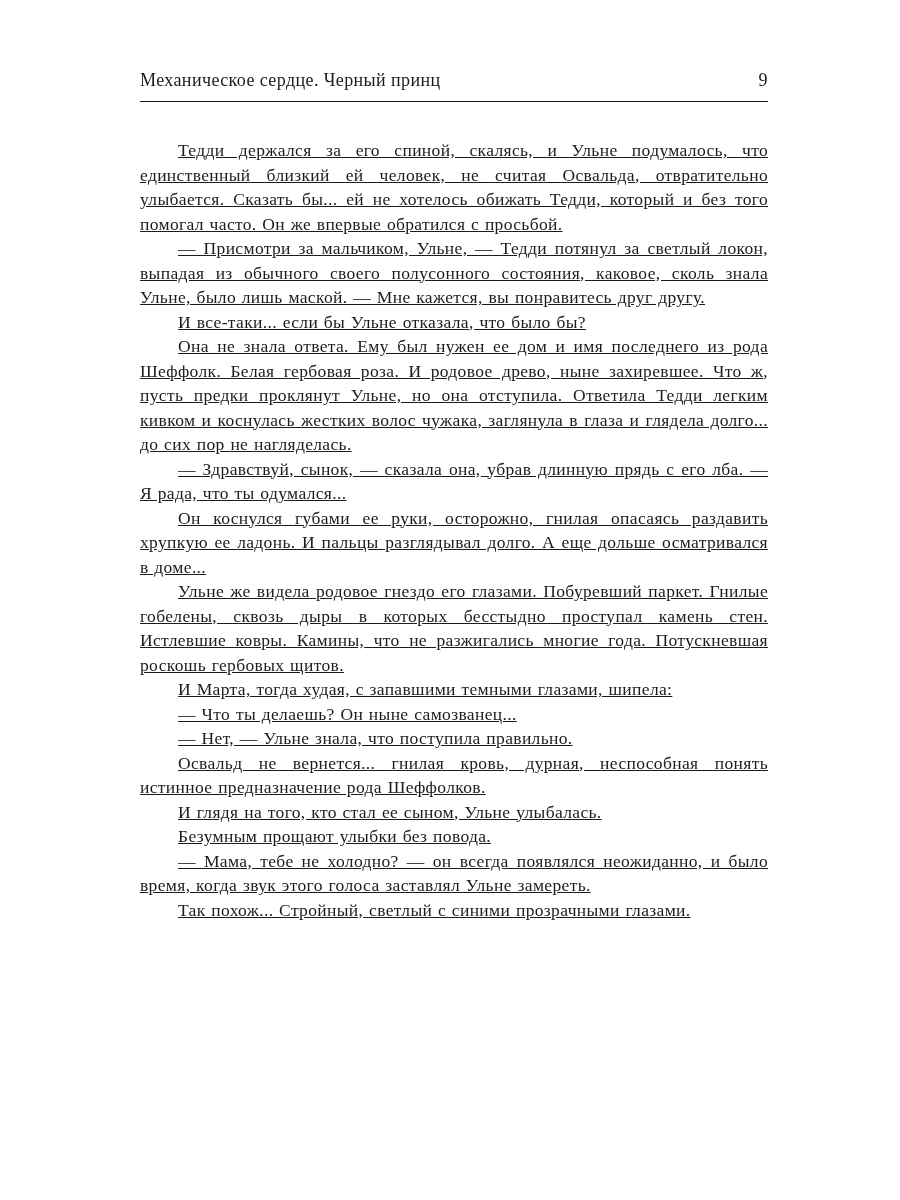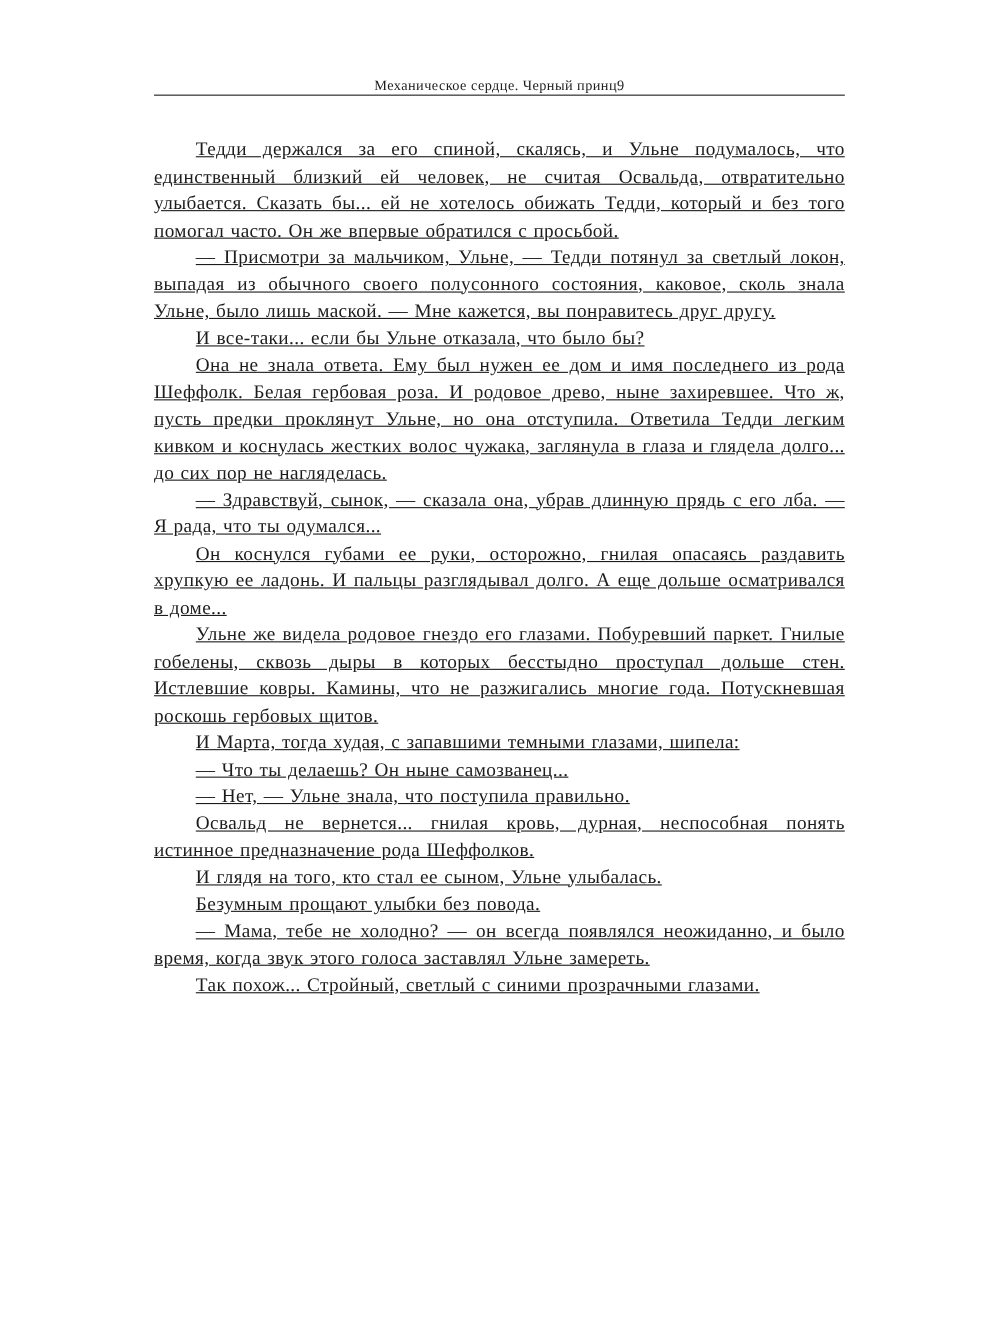--- a/index.html
+++ b/index.html
@@ -18,25 +18,25 @@
     color: #1c1c1c;
   }
   .content-column {
     position: absolute;
     left: 140px;
     top: 70px;
     width: 628px;
   }
   .running-head {
     display: flex;
-    justify-content: center;
+    justify-content: space-between;
     align-items: baseline;
-    font-size: 13px;
+    font-size: 18px;
     letter-spacing: 0.4px;
-    padding-bottom: 0;
+    padding-bottom: 10px;
     border-bottom: 1.5px solid #1c1c1c;
     color: #1c1c1c;
   }
   .running-head .title {
     font-weight: 500;
   }
   .running-head .page-number {
     font-weight: 400;
   }
   .body-text {
@@ -65,21 +65,21 @@
       <span class="page-number">9</span>
     </div>
 
     <div class="body-text">
       <p>Тедди держался за его спиной, скалясь, и Ульне подумалось, что единственный близкий ей человек, не считая Освальда, отвратительно улыбается. Сказать бы... ей не хотелось обижать Тедди, который и без того помогал часто. Он же впервые обратился с просьбой.</p>
       <p>— Присмотри за мальчиком, Ульне, — Тедди потянул за светлый локон, выпадая из обычного своего полусонного состояния, каковое, сколь знала Ульне, было лишь маской. — Мне кажется, вы понравитесь друг другу.</p>
       <p>И все-таки... если бы Ульне отказала, что было бы?</p>
       <p>Она не знала ответа. Ему был нужен ее дом и имя последнего из рода Шеффолк. Белая гербовая роза. И родовое древо, ныне захиревшее. Что ж, пусть предки проклянут Ульне, но она отступила. Ответила Тедди легким кивком и коснулась жестких волос чужака, заглянула в глаза и глядела долго... до сих пор не нагляделась.</p>
       <p>— Здравствуй, сынок, — сказала она, убрав длинную прядь с его лба. — Я рада, что ты одумался...</p>
       <p>Он коснулся губами ее руки, осторожно, гнилая опасаясь раздавить хрупкую ее ладонь. И пальцы разглядывал долго. А еще дольше осматривался в доме...</p>
-      <p>Ульне же видела родовое гнездо его глазами. Побуревший паркет. Гнилые гобелены, сквозь дыры в которых бесстыдно проступал дольше стен. Истлевшие ковры. Камины, что не разжигались многие года. Потускневшая роскошь гербовых щитов.</p>
+      <p>Ульне же видела родовое гнездо его глазами. Побуревший паркет. Гнилые гобелены, сквозь дыры в которых бесстыдно проступал камень стен. Истлевшие ковры. Камины, что не разжигались многие года. Потускневшая роскошь гербовых щитов.</p>
       <p>И Марта, тогда худая, с запавшими темными глазами, шипела:</p>
       <p>— Что ты делаешь?  Он ныне самозванец...</p>
       <p>— Нет, — Ульне знала, что поступила правильно.</p>
       <p>Освальд не вернется... гнилая кровь, дурная, неспособная понять истинное предназначение рода Шеффолков.</p>
       <p>И глядя на того, кто стал ее сыном, Ульне улыбалась.</p>
       <p>Безумным прощают улыбки без повода.</p>
       <p>— Мама, тебе не холодно? — он всегда появлялся неожиданно, и было время, когда звук этого голоса заставлял Ульне замереть.</p>
       <p>Так похож... Стройный, светлый с синими прозрачными глазами.</p>
     </div>
 

